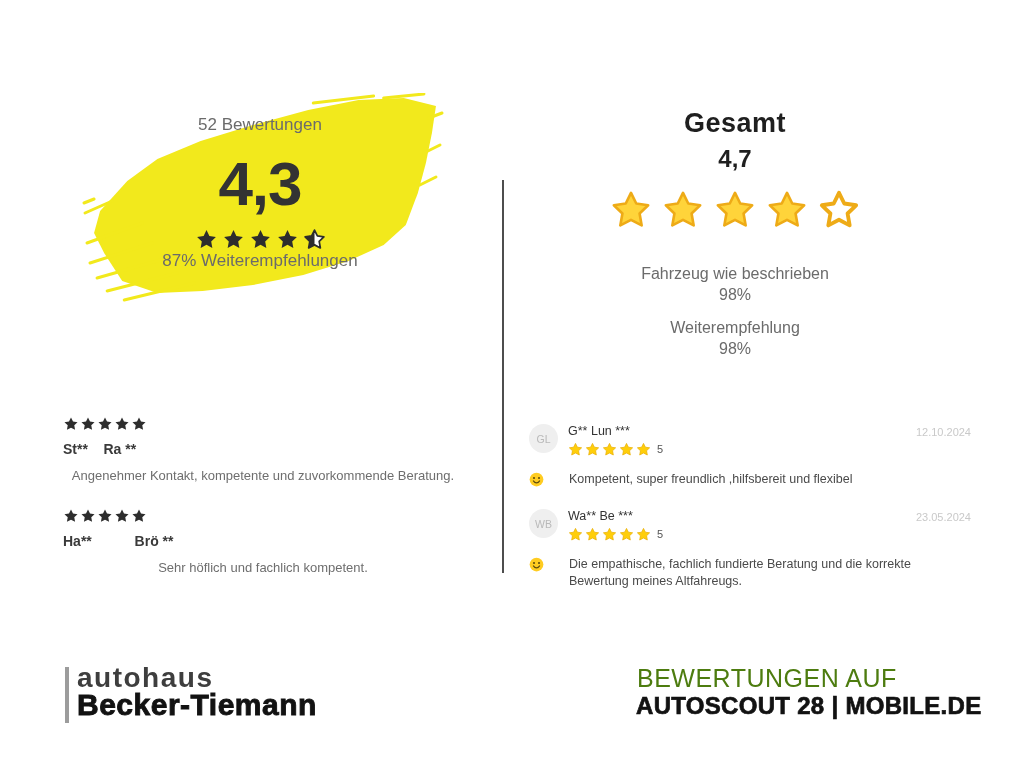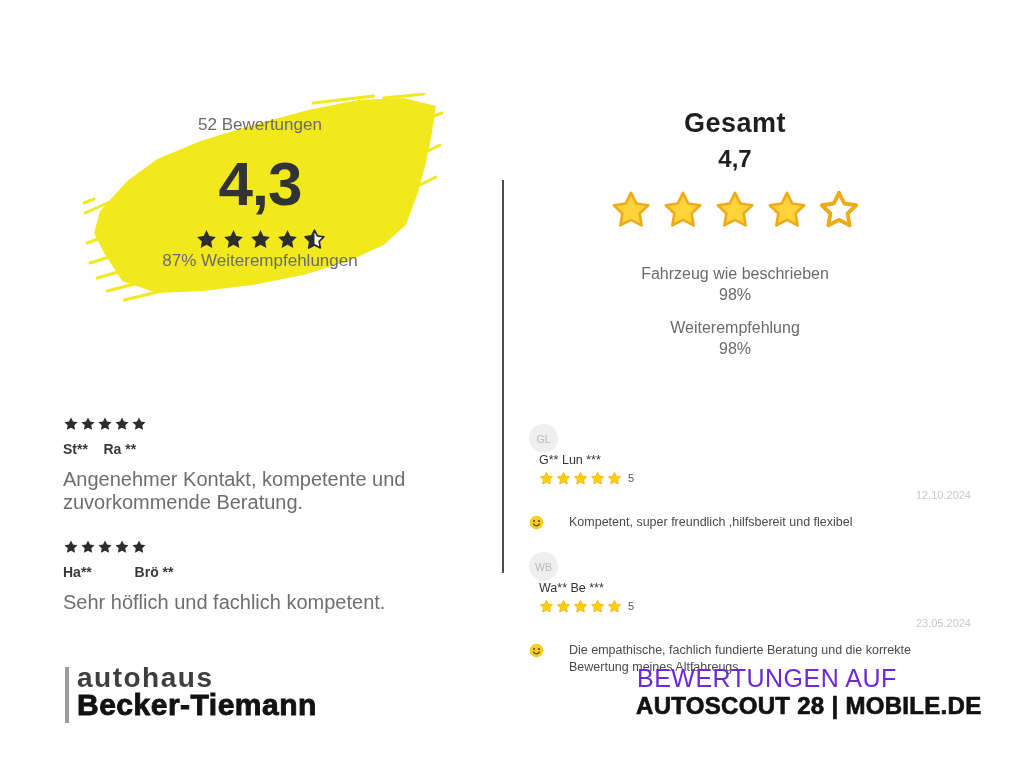--- a/index.html
+++ b/index.html
@@ -38,43 +38,43 @@
   .stars-black .sfill{fill:var(--dark-star);}
   .stars-black .sbase{fill:#ffffff;stroke:var(--dark-star);stroke-width:1.8;stroke-linejoin:round;}
   .stars-gold .sfill{fill:var(--gold-fill);stroke:var(--gold-stroke);stroke-width:1.5;stroke-linejoin:round;}
   .stars-gold .sbase{fill:#ffffff;stroke:var(--gold-stroke);stroke-width:2.2;stroke-linejoin:round;}
   .stars-gold-sm .sfill{fill:var(--gold-small-fill);stroke:var(--gold-small-stroke);stroke-width:1.2;stroke-linejoin:round;}
 
   
   .left-reviews{position:absolute;left:63px;top:414px;width:400px;}
   .l-review + .l-review{margin-top:23px;}
   .l-author{margin-top:9px;font-size:14px;font-weight:bold;color:#3a3a3a;white-space:pre;}
-  .l-text{margin-top:11px;font-size:20px;color:#6e6e6e;}
+  .l-text{margin-top:11px;font-size:13px;color:#6e6e6e;text-align:center;}
 
   
   .right-reviews{position:absolute;left:529px;top:424px;width:442px;}
   .r-review + .r-review{margin-top:21px;}
-  .r-head{display:flex;align-items:flex-start;flex-direction:column;}
+  .r-head{display:flex;align-items:flex-start;}
   .avatar{width:29px;height:29px;border-radius:50%;background:#efefef;color:#b9b9b9;
     font-size:10.5px;display:flex;align-items:center;justify-content:center;flex:none;}
   .r-mid{margin-left:10px;}
   .r-author{font-size:12.5px;font-weight:normal;color:#333333;white-space:pre;}
   .r-stars-row{display:flex;align-items:center;margin-top:2px;}
   .r-score{font-size:11px;color:#555555;margin-left:4px;}
   .r-date{margin-left:auto;font-size:11px;color:#c9c9c9;padding-top:2px;}
   .r-body{display:flex;margin-top:13px;}
   .smiley{width:15px;height:15px;flex:none;margin-top:1px;}
   .r-text{margin-left:25px;font-size:12.5px;color:#4a4a4a;line-height:17px;max-width:392px;}
 
   
   .logo-bar{position:absolute;left:65px;top:667px;width:4px;height:56px;background:#9c9c9c;}
   .dealer1{position:absolute;left:77px;top:662px;font-size:28px;font-weight:bold;color:#3e3e3e;letter-spacing:1.5px;}
   .dealer2{position:absolute;left:77px;top:688px;font-size:30px;font-weight:bold;color:#121212;
     letter-spacing:0.5px;-webkit-text-stroke:0.9px #121212;}
-  .plat1{position:absolute;left:637px;top:664px;font-size:25px;color:#6d28d9;letter-spacing:0.5px;}
+  .plat1{position:absolute;left:637px;top:664px;font-size:25px;color:#4d7c0f;letter-spacing:0.5px;}
   .plat2{position:absolute;left:636px;top:692px;font-size:24px;font-weight:bold;color:#121212;
     letter-spacing:0.3px;-webkit-text-stroke:0.7px #121212;}
 </style>
 </head>
 <body>
 
 <div class="left-summary">
   <svg class="brush" viewBox="0 0 360 215" preserveAspectRatio="none">
     <path class="brush-fill" d="M18 118 L45 88 L75 66 L118 48 L170 32 L225 17 L275 7 L320 5 L352 13
       L348 40 L342 70 L334 100 L322 132 L300 152 L265 168 L220 182 L170 192 L120 198 L75 200 L40 188 L22 160 L12 140 Z"></path>

